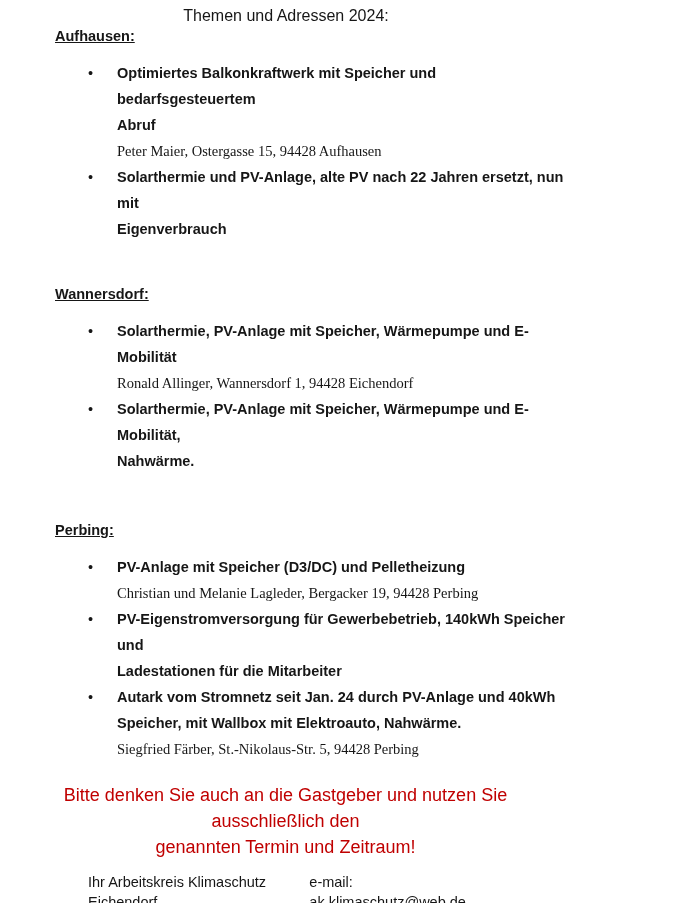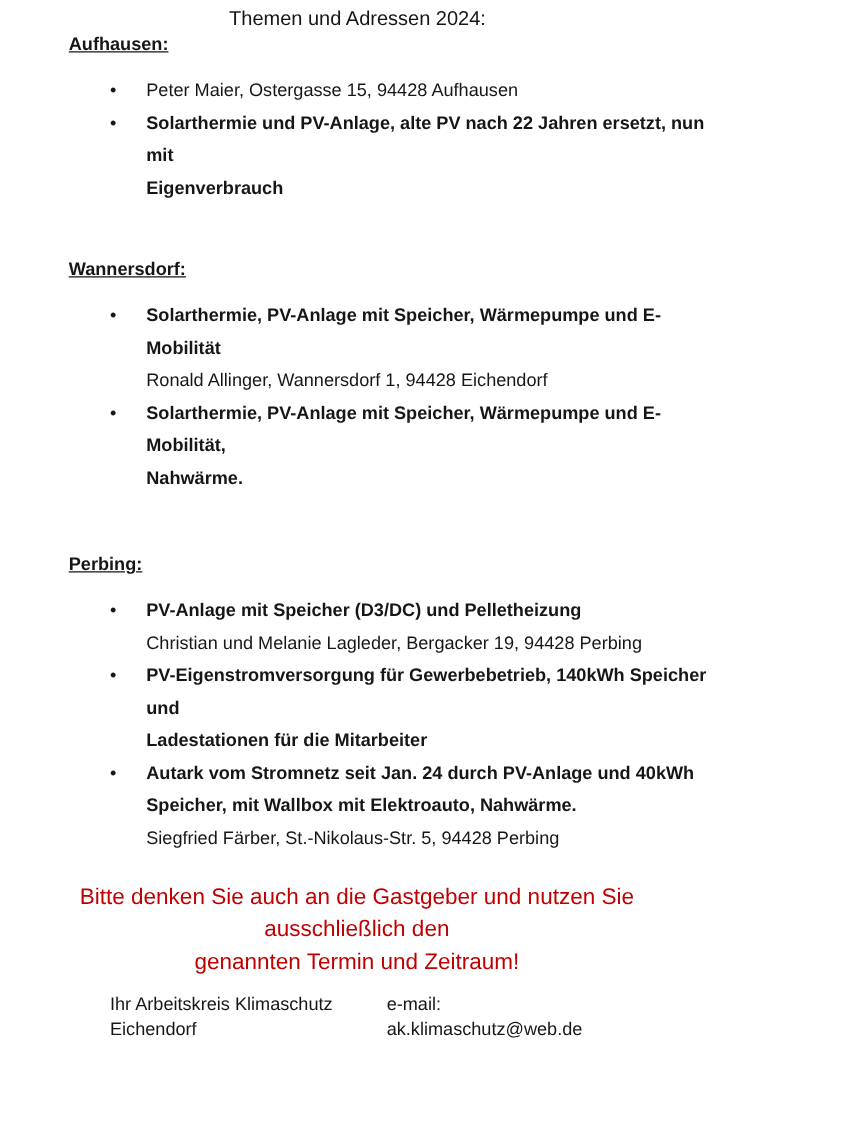--- a/index.html
+++ b/index.html
@@ -39,21 +39,21 @@
     padding-left: 62px;
     line-height: 26px;
   }
   .bullet {
     position: absolute;
     left: 33px;
     top: 0;
     font-size: 14.5px;
   }
   .topic   { font-weight: bold; white-space: pre-line; }
-  .contact { white-space: pre-line; }
+  .contact { white-space: pre-line; font-family: Liberation Serif, serif; }
   .note {
     margin-top: 20px;
     text-align: center;
     line-height: 26px;
     font-size: 18px;
     white-space: pre-line;
   }
   .footer {
     display: flex;
     justify-content: space-between;
@@ -68,20 +68,22 @@
 
 <div class="page">
 
   <div class="doc-title">Themen und Adressen 2024:</div>
 
   <div class="section section-aufhausen">
     <div class="section-heading">Aufhausen:</div>
     <div class="entries">
       <div class="entry">
         <span class="bullet">•</span>
+        <div class="topic">Optimiertes Balkonkraftwerk mit Speicher und bedarfsgesteuertem
+Abruf</div>
         <div class="contact">Peter Maier, Ostergasse 15, 94428 Aufhausen</div>
       </div>
       <div class="entry">
         <span class="bullet">•</span>
         <div class="topic">Solarthermie und PV-Anlage, alte PV nach 22 Jahren ersetzt, nun mit
 Eigenverbrauch</div>
       </div>
     </div>
   </div>
 

